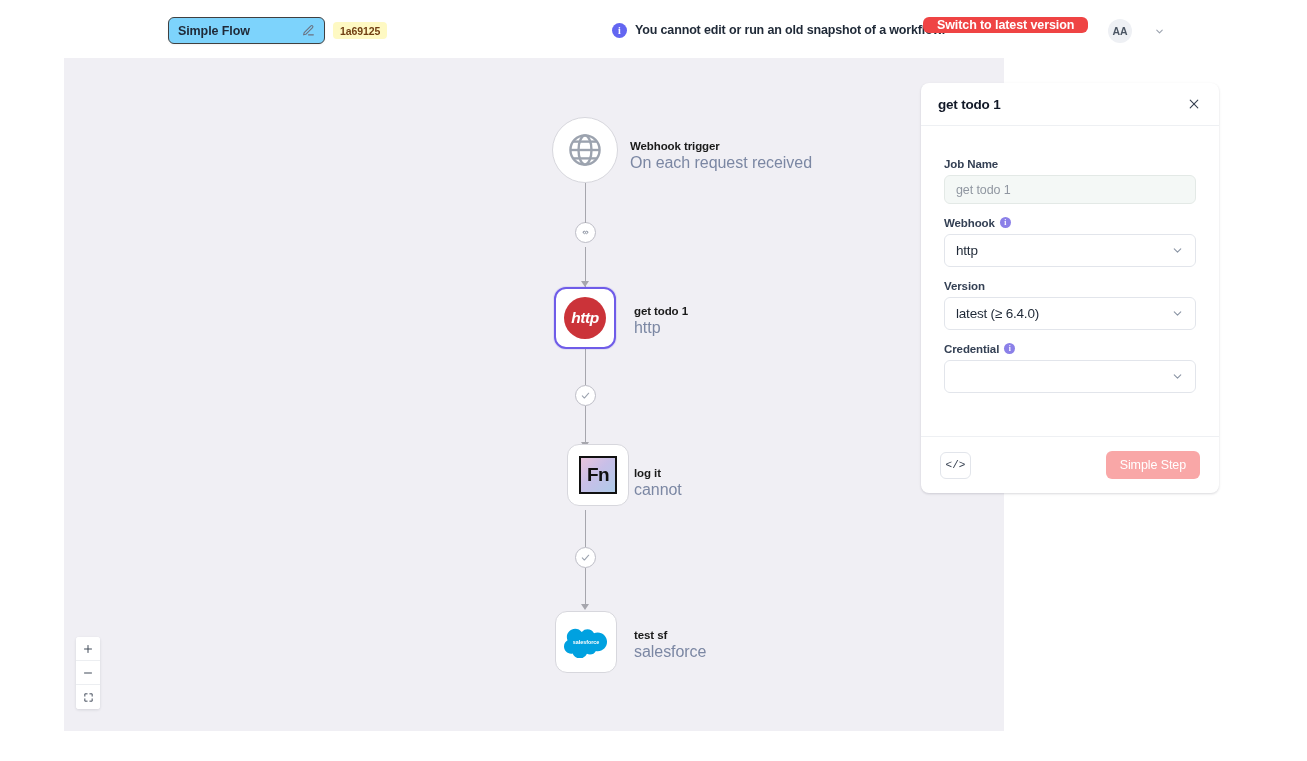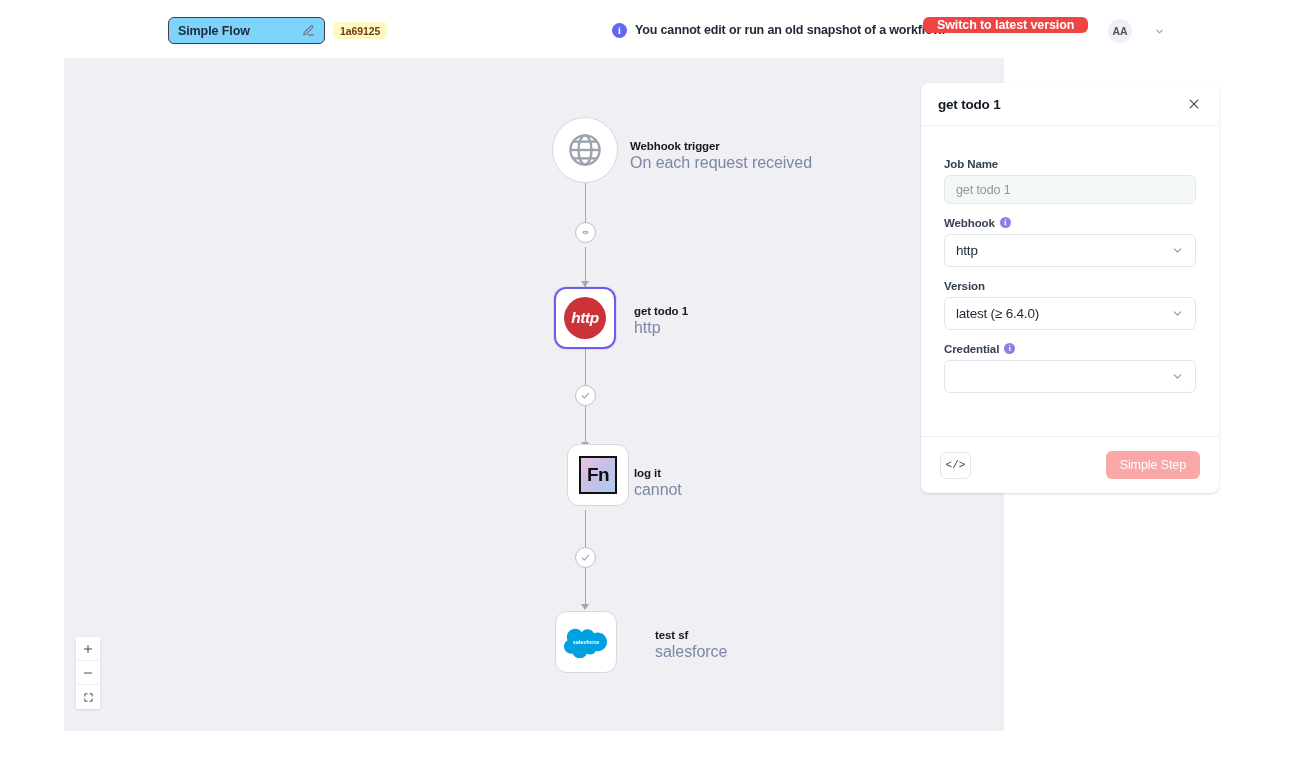--- a/index.html
+++ b/index.html
@@ -531,21 +531,21 @@
   <div class="flow-node" style="left:491px; top:553px;">
     <div class="node-square">
       <span class="sf-badge">
         <svg viewBox="0 0 60 42" width="44" height="31">
           <path fill="#00a1e0" d="M24.6 6.3a10.3 10.3 0 0 1 7.4-3.2c3.8 0 7.1 2.1 8.9 5.3a12.6 12.6 0 0 1 5.1-1.1c7 0 12.7 5.7 12.7 12.8S53 32.9 46 32.9c-.9 0-1.7-.1-2.5-.3a9.3 9.3 0 0 1-8.1 4.8c-1.5 0-2.9-.3-4.1-1a10.6 10.6 0 0 1-9.7 6.3c-4.4 0-8.2-2.7-9.8-6.6-.7.2-1.4.2-2.1.2C4.3 36.3 0 31.9 0 26.5c0-3.6 1.9-6.8 4.8-8.5a11 11 0 0 1-.9-4.4C3.9 7.4 9 2.3 15.2 2.3c3.7 0 6.9 1.7 9 4.4z"></path>
           <text x="30" y="23.5" font-family="Liberation Sans, sans-serif" font-size="7.4" font-weight="bold" fill="#ffffff" text-anchor="middle">salesforce</text>
         </svg>
       </span>
     </div>
   </div>
-  <div class="node-labels" style="left:570px; top:570px;margin-left:21px;">
+  <div class="node-labels" style="left:570px; top:570px;">
     <div class="node-title">test sf</div>
     <div class="node-sub">salesforce</div>
   </div>
 
   <div class="zoom-controls">
     <button class="zoom-btn">
       <span>
         <svg viewBox="0 0 24 24" fill="none" stroke="currentColor" stroke-width="1.9" stroke-linecap="round" width="12" height="12">
           <line x1="12" y1="5" x2="12" y2="19"></line>
             <line x1="5" y1="12" x2="19" y2="12"></line>

